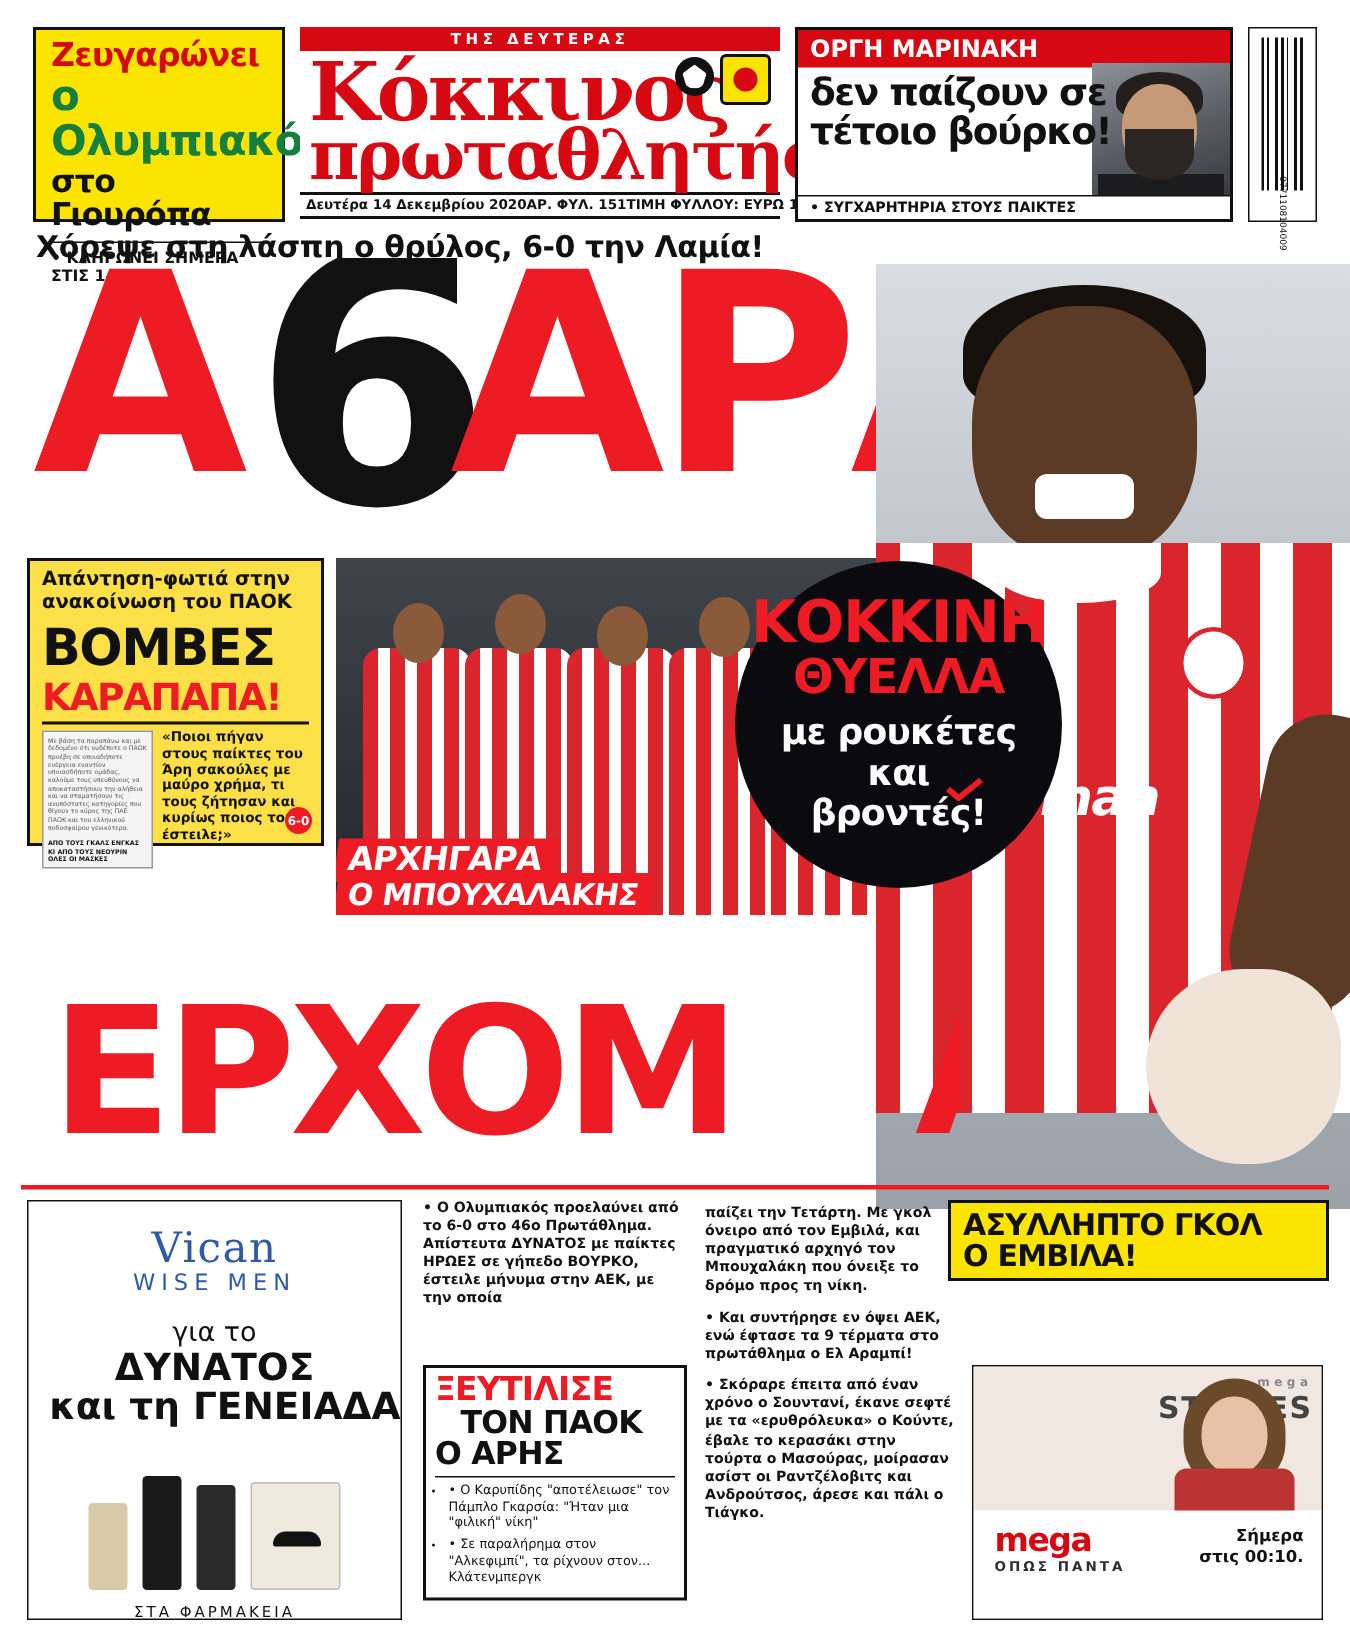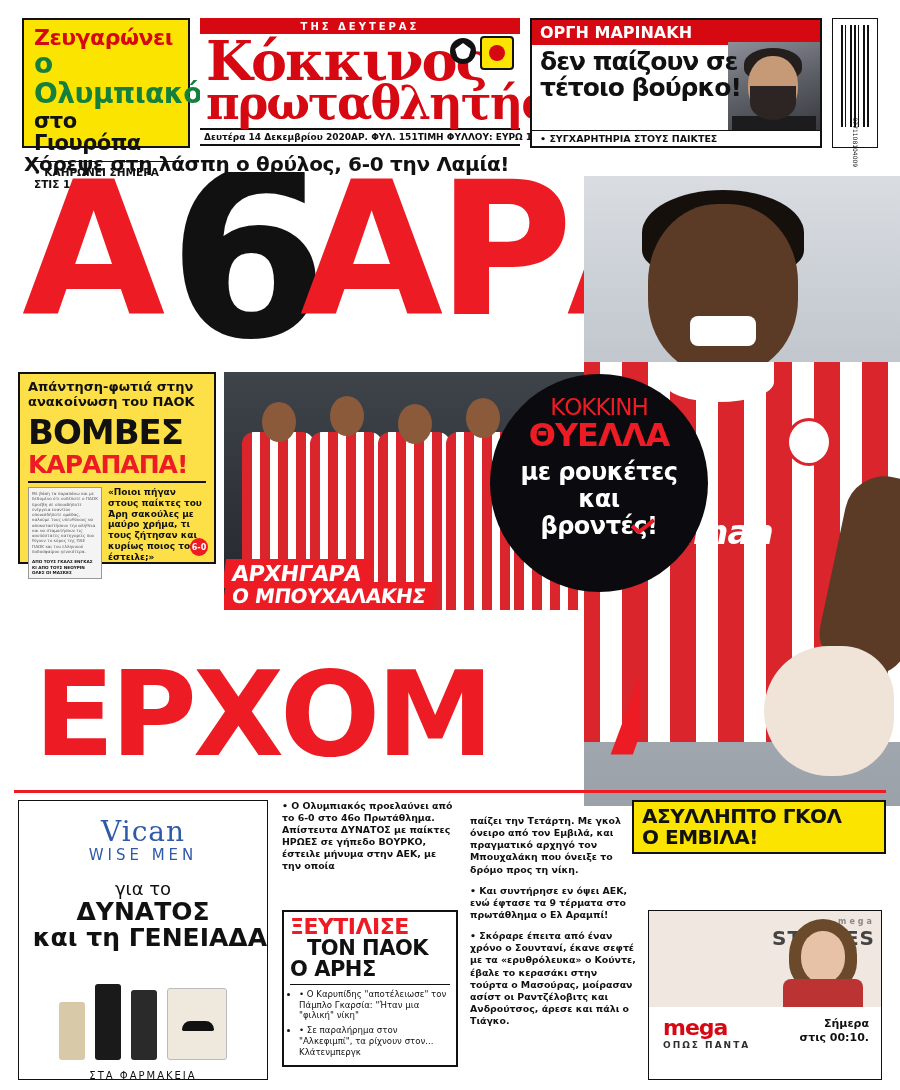--- a/index.html
+++ b/index.html
@@ -168,21 +168,21 @@
   .banner-bou {
     position:absolute; left:0; bottom:0px; background:#ed1c24; color:#fff;
     font-weight:bold; font-size:20px; padding:2px 10px 2px 8px; transform:skewX(-8deg);
     letter-spacing:-0.5px;
   }
 
   .storm {
     position:absolute; left:490px; top:6px; width:218px; height:218px; border-radius:50%;
     background:#0b0b0f; color:#fff; text-align:center; padding-top:22px;
   }
-  .storm .s1 { color:#ed1c24; font-weight:normal; font-size:23px; line-height:1; letter-spacing:-1px;}
+  .storm .s1 { color:#ed1c24; font-weight:bold; font-size:39px; line-height:1; letter-spacing:-1px;}
   .storm .s2 { color:#ed1c24; font-weight:bold; font-size:32px; line-height:1; letter-spacing:-1px;}
   .storm .s3 { font-weight:bold; font-size:24px; line-height:1.12; margin-top:8px; letter-spacing:-0.5px;}
   .storm .s4 { font-weight:bold; font-size:24px; line-height:1.12; letter-spacing:-0.5px;}
   .storm .s5 { font-weight:bold; font-size:24px; line-height:1.12; letter-spacing:-0.5px;}
   .storm .tick { position:absolute; right:52px; bottom:58px; width:26px;height:16px;}
 
   
   .erxom {
     position:absolute; left:0; top:655px; width:640px; height:120px; overflow:hidden;
   }
@@ -230,21 +230,21 @@
   }
   .xeft .h1 { color:#ed1c24; font-weight:bold; font-size:22px; line-height:1; letter-spacing:-0.5px;}
   .xeft .h2 { color:#111; font-weight:bold; font-size:21px; line-height:1; letter-spacing:-0.5px;margin-left:17px;}
   .xeft .h3 { color:#111; font-weight:bold; font-size:21px; line-height:1; letter-spacing:-0.5px;}
   .xeft hr { border:0; border-top:1px solid #111; margin:4px 0;}
   .xeft ul { margin:0; padding-left:9px; font-size:8.6px; line-height:1.25;}
   .xeft li { margin-bottom:4px; }
 
   .col-text2 {
     position:absolute; left:470px; top:4px; width:166px; font-size:9.4px; line-height:1.28;
-    font-weight:bold; color:#111;margin-top:12px;
+    font-weight:bold; color:#111;
   }
 
   .ad-mega {
     position:absolute; right:18px; top:120px; width:234px; height:170px;
     border:1px solid #111; background:#fff; overflow:hidden;
   }
   .mega-top { position:relative; height:96px; background:#efe7e0; }
   .mega-logo { position:absolute; right:6px; top:6px; font-weight:bold; font-size:20px; color:#444; letter-spacing:1px;}
   .mega-logo .sm { font-size:8px; display:block; text-align:right; color:#888; letter-spacing:3px;}
   .mega-txt { position:absolute; left:8px; top:18px; width:110px; font-size:11.5px; line-height:1.25; color:#111;}

